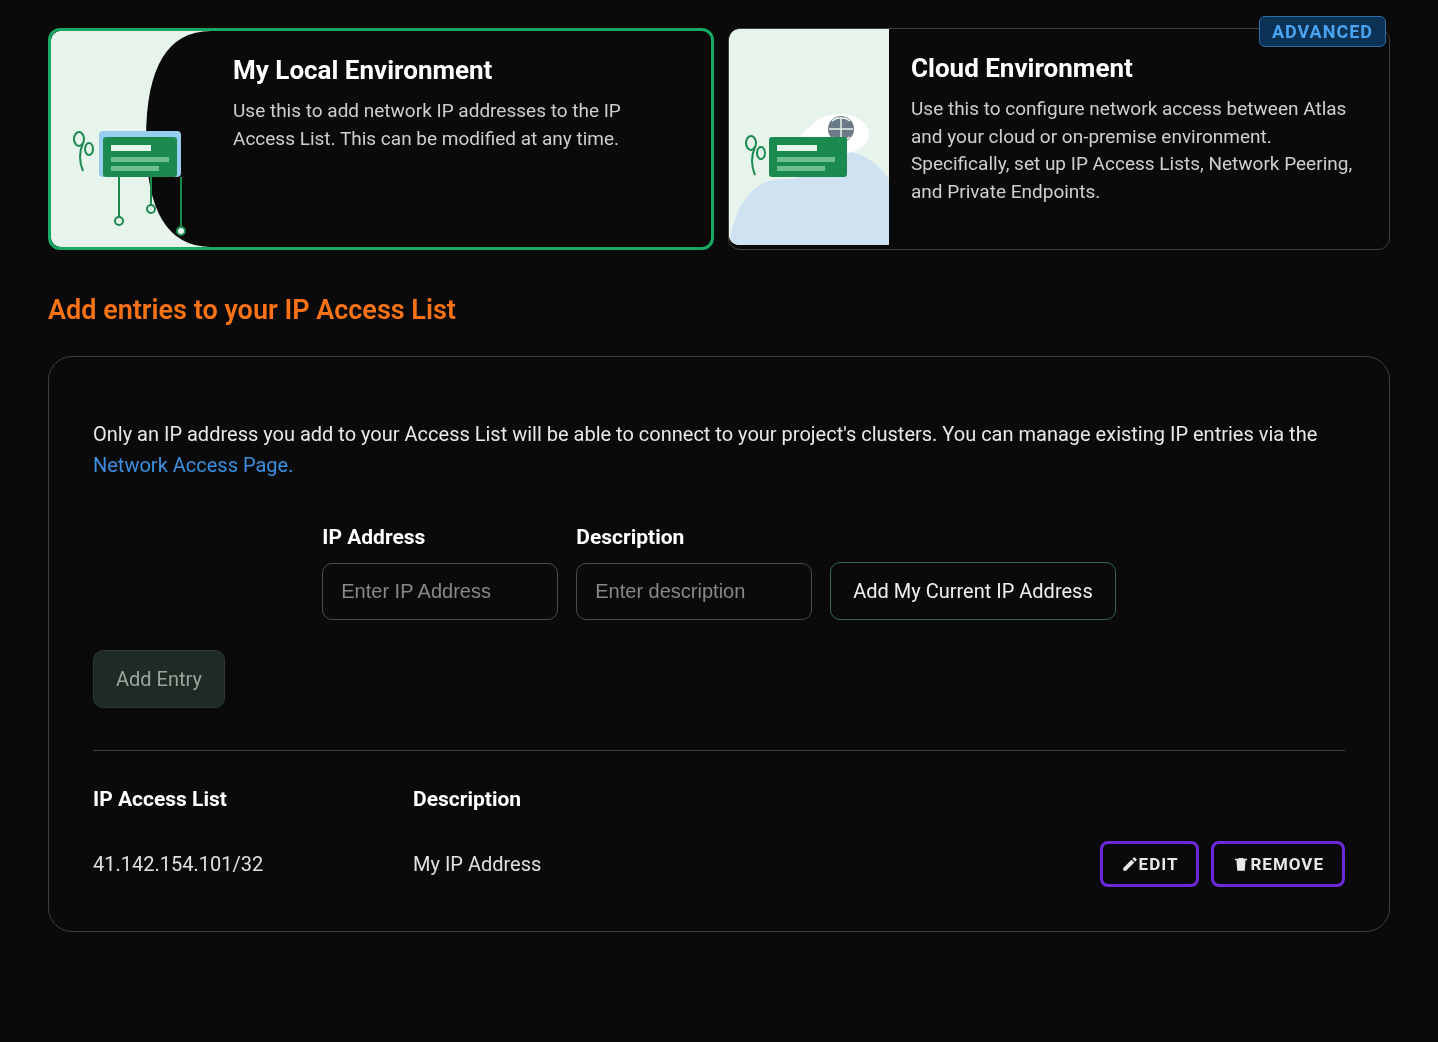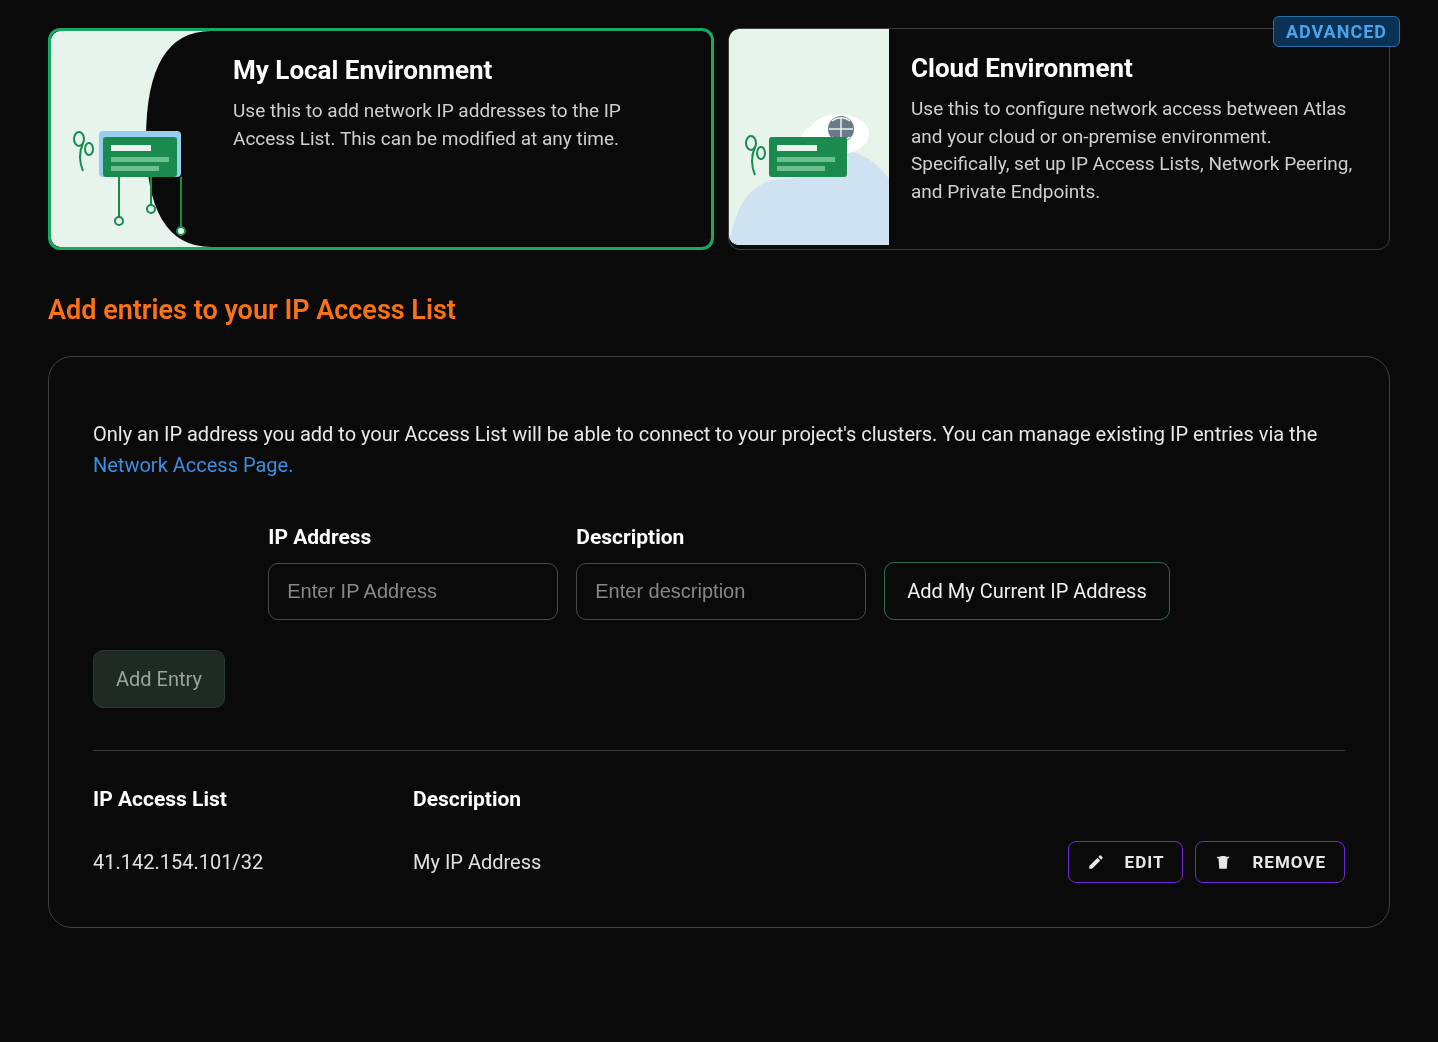--- a/index.html
+++ b/index.html
@@ -8,21 +8,21 @@
   color: #e8e8e8;
   font-family: -apple-system, BlinkMacSystemFont, "Segoe UI", Roboto, Helvetica, Arial, sans-serif;
   padding: 28px 48px;
   width: 1438px;
   min-height: 1042px;
   position: relative;
 }
 .advanced-badge {
   position: absolute;
   top: 16px;
-  right: 38px;
+  right: 52px;
   background: #0b3255;
   color: #4aa3f0;
   border: 1px solid #2b6fa8;
   padding: 4px 12px;
   border-radius: 6px;
   font-weight: 700;
   letter-spacing: 1px;
   font-size: 18px;
 }
 .cards {
@@ -107,21 +107,21 @@
   font-weight: 700;
   color: #ffffff;
 }
 .field input {
   background: transparent;
   border: 1px solid #4a4a4a;
   border-radius: 10px;
   padding: 16px 18px;
   font-size: 20px;
   color: #e8e8e8;
-  width: 290px;
+  width: 236px;
 }
 .field input::placeholder { color: #888; }
 .btn {
   border: 1px solid #4a4a4a;
   background: transparent;
   color: #e8e8e8;
   border-radius: 10px;
   padding: 16px 22px;
   font-size: 20px;
   cursor: pointer;
@@ -154,32 +154,32 @@
 .list-row {
   display: flex;
   align-items: center;
   font-size: 20px;
   color: #e0e0e0;
 }
 .list-row .col-ip { width: 260px; }
 .list-row .col-desc { flex: 1; padding-left: 60px; }
 .list-row .col-actions { display: flex; gap: 12px; }
 .btn-small {
-  border: 1px solid #6d28d9;
+  border: 3px solid #6d28d9;
   background: transparent;
   color: #e8e8e8;
   border-radius: 8px;
   padding: 10px 18px;
   font-size: 17px;
   font-weight: 700;
   letter-spacing: 1px;
   cursor: pointer;
   display: inline-flex;
   align-items: center;
-  gap: 20px;
+  gap: 0;
   font-family: inherit;
 }
 .icon { display: inline-block; width: 18px; height: 18px; }
 </style>
 </head>
 <body>
 
 <div class="advanced-badge">ADVANCED</div>
 
 <div class="cards">

